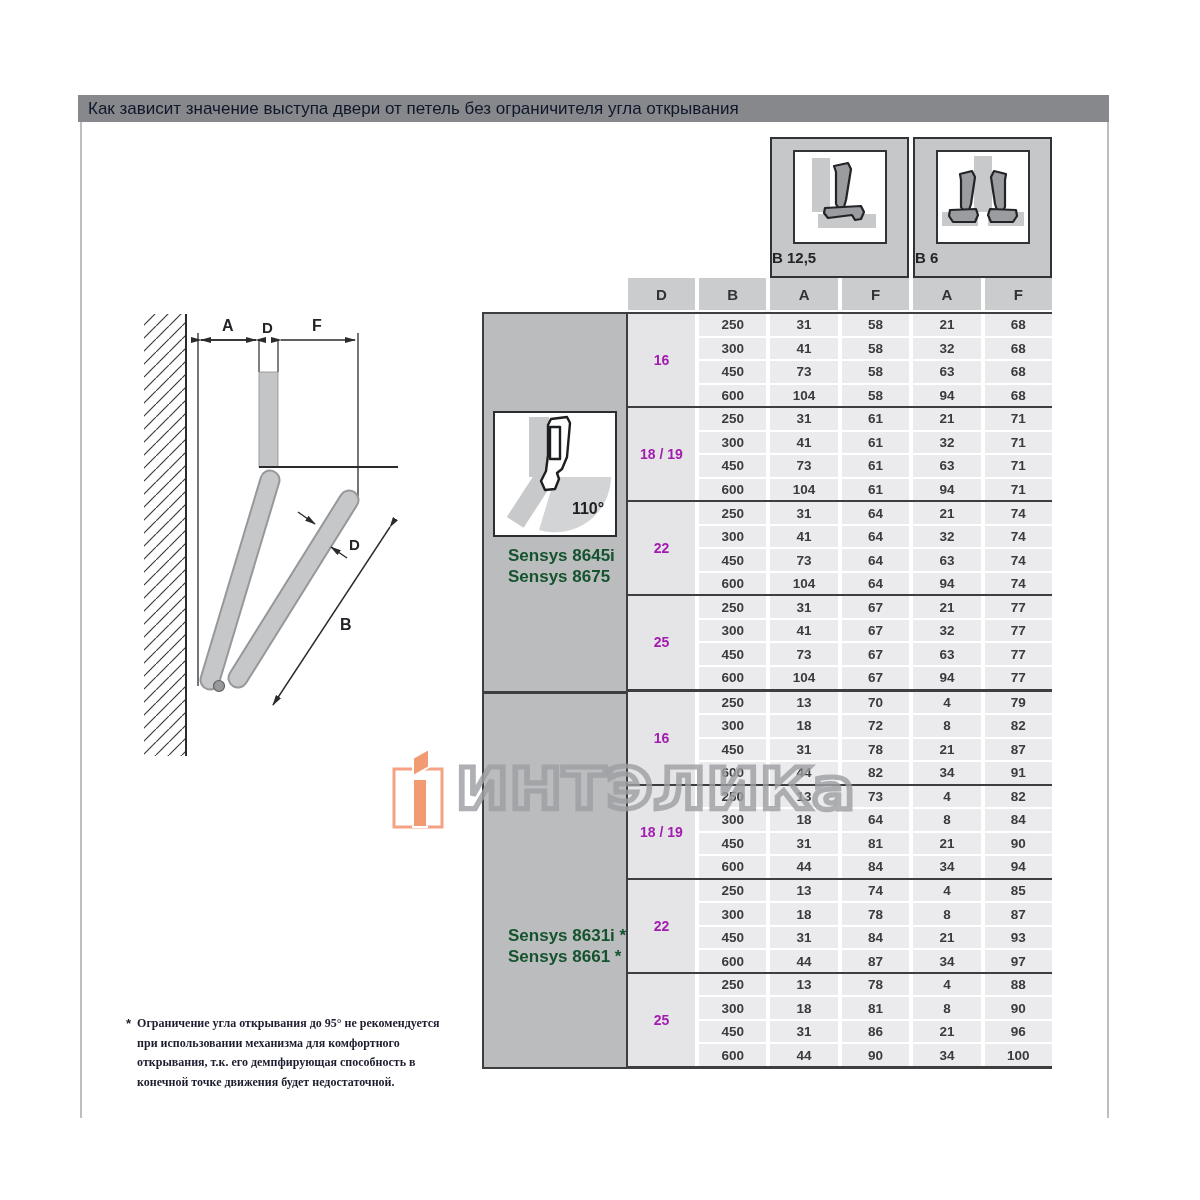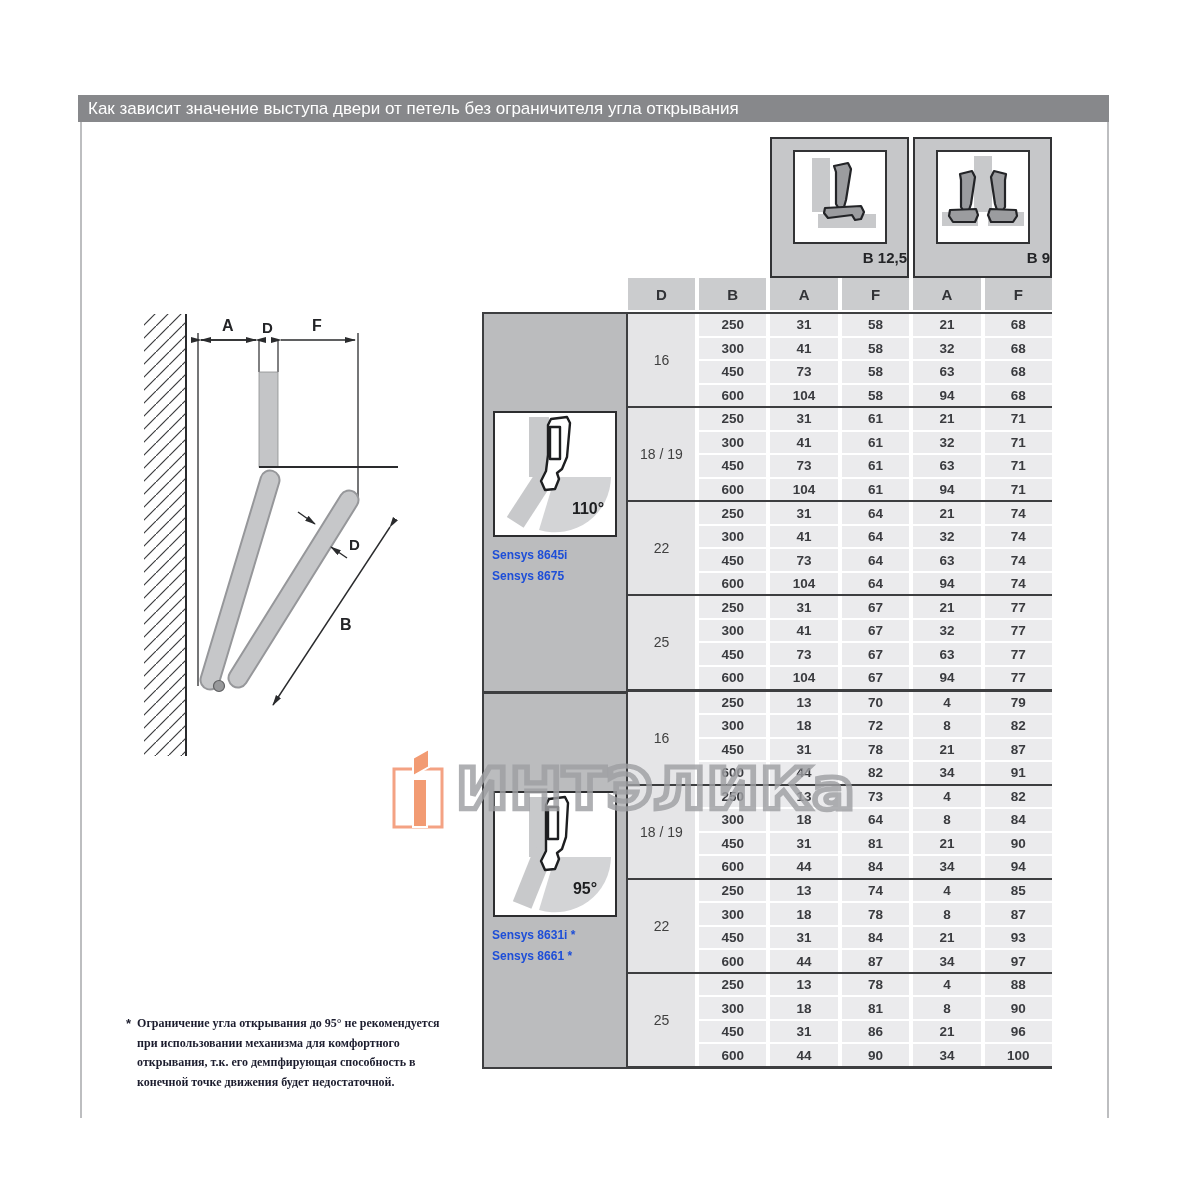--- a/index.html
+++ b/index.html
@@ -6,61 +6,61 @@
   body{width:1200px;height:1200px;background:#ffffff;font-family:"Liberation Sans",sans-serif;}
   #canvas{position:relative;width:1200px;height:1200px;overflow:hidden;background:#fff;}
   .abs{position:absolute;}
 
   
   .frame-line{position:absolute;top:122px;height:996px;width:2px;background:#bdbec0;}
   #frame-left{left:80px;}
   #frame-right{left:1107px;}
 
   
-  #title-bar{left:78px;top:95px;width:1031px;height:27px;background:#87888b;color:#ffffff;
+  #title-bar{left:78px;top:95px;width:1031px;height:27px;background:#87888b;color:#0f172a;
     font-size:17px;line-height:27px;padding-left:10px;box-sizing:border-box;white-space:nowrap;}
 
   
   .variant-box{position:absolute;top:137px;width:139px;height:141px;background:#c6c7c9;
     border:2px solid #323335;box-sizing:border-box;}
   #variant-box-1{left:770px;}
   #variant-box-2{left:913px;}
   .variant-inner{position:absolute;left:50%;top:11px;transform:translateX(-50%);width:94px;height:94px;
     background:#ffffff;border:2px solid #323335;box-sizing:border-box;}
-  .variant-label{position:absolute;left:0;right:0;top:110px;text-align:right;font-weight:bold;
+  .variant-label{position:absolute;left:0;right:0;top:110px;text-align:left;font-weight:bold;
     font-size:15px;color:#232427;}
 
   
   #col-header{left:628px;top:278px;width:424px;height:32px;display:grid;
     grid-template-columns:67px repeat(5,1fr);column-gap:4px;}
   .hcell{background:#cbccce;display:flex;align-items:center;justify-content:center;
     font-weight:bold;font-size:15px;color:#323337;}
 
   
   #table-body{left:628px;top:312px;width:424px;height:757px;display:flex;flex-direction:column;
     border-top:2px solid #3d3e40;border-bottom:3px solid #3d3e40;box-sizing:border-box;background:#fff;}
   .group{flex:1;display:flex;box-sizing:border-box;min-height:0;}
   .group.group-sep{border-top:2px solid #3d3e40;}
   .group.section-sep{border-top:3px solid #3d3e40;}
   .dcell{width:67px;margin-right:4px;background:#e5e5e7;display:flex;align-items:center;
-    justify-content:center;font-weight:normal;font-size:14px;color:#404040;}
+    justify-content:center;font-weight:bold;font-size:14px;color:#a21caf;}
   .rows{flex:1;display:flex;flex-direction:column;row-gap:2px;min-height:0;}
   .trow{flex:1;display:grid;grid-template-columns:repeat(5,1fr);column-gap:4px;min-height:0;}
   .tcell{background:#ebebed;display:flex;align-items:center;justify-content:center;
     font-weight:bold;font-size:13.5px;color:#3a3b3f;}
 
   
   #section-col{left:482px;top:312px;width:146px;height:757px;background:#bbbcbe;
     border:2px solid #3d3e40;box-sizing:border-box;}
   .half{position:relative;height:50%;box-sizing:border-box;}
   .half.second{border-top:3px solid #3d3e40;}
   .icon-box{position:absolute;left:9px;top:97px;width:124px;height:126px;background:#fff;
     border:2px solid #2c2d2f;box-sizing:border-box;text-align:right;}
-  .models{position:absolute;left:8px;top:231px;font-weight:bold;font-size:12px;
-    color:#1d4ed8;line-height:21px;white-space:nowrap;}
+  .models{position:absolute;left:24px;top:231px;font-weight:bold;font-size:17px;
+    color:#14532d;line-height:21px;white-space:nowrap;}
 
   
   #footnote{left:126px;top:1014px;width:350px;display:flex;color:#1c1d2e;}
   #footnote .star{font-weight:bold;font-size:13px;margin-right:6px;line-height:19.5px;}
   #footnote .ftext{font-weight:bold;font-size:12px;line-height:19.5px;width:322px;font-family:Liberation Serif, serif;}
 
   
   #watermark{left:388px;top:746px;display:flex;align-items:center;pointer-events:none;z-index:50;}
   #wm-text{font-family:"DejaVu Sans",sans-serif;font-weight:bold;font-size:66px;line-height:88px;
     letter-spacing:1px;color:transparent;-webkit-text-stroke:6px rgba(158,159,162,0.82);
@@ -140,21 +140,21 @@
         <rect x="4" y="60" width="36" height="14" fill="#c8c9cb"></rect>
         <rect x="50" y="60" width="36" height="14" fill="#c8c9cb"></rect>
         <g stroke="#232427" stroke-width="2.2" fill="#9b9c9f" stroke-linejoin="round">
           <polygon points="22,22 34,19 37,25 33,52 31,58 26,60 23,55 23,28"></polygon>
           <polygon points="12,58 38,57 40,63 37,70 15,70 11,64"></polygon>
           <polygon points="68,22 56,19 53,25 57,52 59,58 64,60 67,55 67,28"></polygon>
           <polygon points="78,58 52,57 50,63 53,70 75,70 79,64"></polygon>
         </g>
       </svg>
     </div>
-    <div class="variant-label">B 9</div>
+    <div class="variant-label">B 6</div>
   </div>
 
   <div class="abs" id="col-header">
     <div class="hcell">D</div>
     <div class="hcell">B</div>
     <div class="hcell">A</div>
     <div class="hcell">F</div>
     <div class="hcell">A</div>
     <div class="hcell">F</div>
   </div>
@@ -172,32 +172,20 @@
           </g>
           <text x="93" y="101" font-size="16" font-weight="bold" fill="#1d1e20" text-anchor="middle">110°</text>
         </svg>
       </div>
       <div class="models">
         <div>Sensys 8645i</div>
         <div>Sensys 8675</div>
       </div>
     </div>
     <div class="half second">
-      <div class="icon-box">
-        <svg width="120" height="122" viewBox="0 0 120 122">
-          <rect x="34" y="4" width="20" height="60" fill="#c8c9cb"></rect>
-          <rect x="28" y="56" width="20" height="58" fill="#c8c9cb" transform="rotate(22 38 85)"></rect>
-          <path d="M60,64 L116,64 A56,56 0 0 1 44,117 Z" fill="#d3d4d6"></path>
-          <g stroke="#1d1e20" stroke-width="2.4" fill="#ffffff" stroke-linejoin="round">
-            <polygon points="54,6 70,4 73,10 71,44 67,56 62,60 64,66 60,76 50,77 46,68 51,58 51,42 51,12"></polygon>
-            <rect x="53" y="14" width="10" height="32"></rect>
-          </g>
-          <text x="90" y="101" font-size="16" font-weight="bold" fill="#1d1e20" text-anchor="middle">95°</text>
-        </svg>
-      </div>
       <div class="models">
         <div>Sensys 8631i *</div>
         <div>Sensys 8661 *</div>
       </div>
     </div>
   </div>
 
   <div class="abs" id="table-body">
       <div class="group">
         <div class="dcell">16</div>

